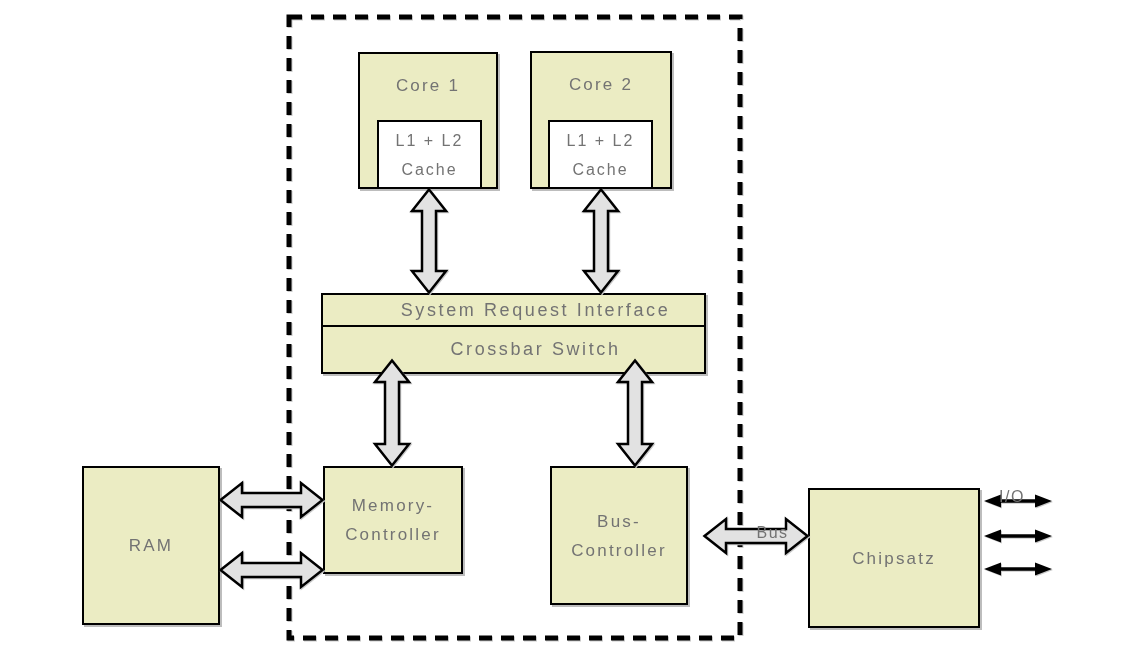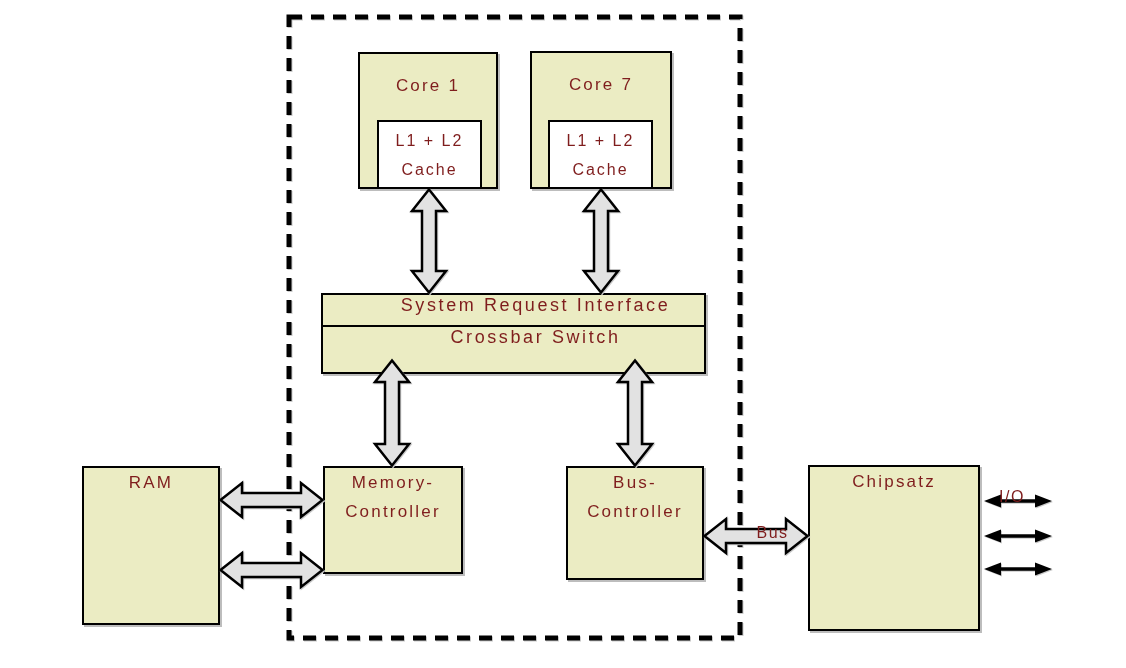--- a/index.html
+++ b/index.html
@@ -6,27 +6,27 @@
     --box-fill:#ebecc3;
     --cache-fill:#ffffff;
     --arrow-fill:#e2e2e2;
     --ink:#000000;
     --bg:#ffffff;
   }
   html,body{margin:0;padding:0;background:var(--bg);}
   .stage{
     position:relative;width:1126px;height:668px;background:var(--bg);
     font-family:"Liberation Sans","DejaVu Sans",sans-serif;
-    color:#7f1d1d;overflow:hidden;
+    color:#737373;overflow:hidden;
   }
   .block{
     position:absolute;box-sizing:border-box;
     background:var(--box-fill);border:2.5px solid var(--ink);
     box-shadow:2px 2px 0 #bdbdbd;
-    display:flex;justify-content:center;
+    display:flex;align-items:center;justify-content:center;
     text-align:center;
   }
   .cache{
     background:var(--cache-fill);z-index:3;box-shadow:none;
     flex-direction:column;
   }
   .core{align-items:flex-start;}
   .core .core-label{
     width:100%;height:62px;display:flex;align-items:center;justify-content:center;
   }
@@ -46,21 +46,21 @@
 <div class="stage">
 
   <svg class="boundary" style="left:283px;top:11px" width="463" height="634">
     <rect x="6" y="6" width="451" height="621" fill="none" stroke="#000000" stroke-width="5" stroke-dasharray="13 9"></rect>
   </svg>
 
   <div class="block core" style="left:358px;top:52px;width:140px;height:137px">
     <div class="core-label box-label">Core 1</div>
   </div>
   <div class="block core" style="left:530px;top:51px;width:142px;height:138px">
-    <div class="core-label box-label">Core 7</div>
+    <div class="core-label box-label">Core 2</div>
   </div>
   <div class="block cache" style="left:377px;top:120px;width:105px;height:69px">
     <div class="cache-label">L1 + L2</div>
     <div class="cache-label">Cache</div>
   </div>
   <div class="block cache" style="left:548px;top:120px;width:105px;height:69px">
     <div class="cache-label">L1 + L2</div>
     <div class="cache-label">Cache</div>
   </div>
 
@@ -73,27 +73,27 @@
 
   <div class="block" style="left:82px;top:466px;width:138px;height:159px">
     <div class="box-label">RAM</div>
   </div>
   <div class="block" style="left:323px;top:466px;width:140px;height:108px">
     <div>
       <div class="box-label">Memory-</div>
       <div class="box-label">Controller</div>
     </div>
   </div>
-  <div class="block" style="left:566px;top:466px;width:138px;height:114px">
+  <div class="block" style="left:550px;top:466px;width:138px;height:139px">
     <div>
       <div class="box-label">Bus-</div>
       <div class="box-label">Controller</div>
     </div>
   </div>
-  <div class="block" style="left:808px;top:465px;width:172px;height:166px">
+  <div class="block" style="left:808px;top:488px;width:172px;height:140px">
     <div class="box-label">Chipsatz</div>
   </div>
 
   <svg class="darrow" style="left:409px;top:188px" width="40" height="106">
       <polygon points="20,1.5 3,23 13,23 13,83 3,83 20,104.5 37,83 27,83 27,23 37,23" style="fill:var(--arrow-fill);stroke:var(--ink);stroke-width:2.5"></polygon>
     </svg>
   <svg class="darrow" style="left:581px;top:188px" width="40" height="106">
       <polygon points="20,1.5 3,23 13,23 13,83 3,83 20,104.5 37,83 27,83 27,23 37,23" style="fill:var(--arrow-fill);stroke:var(--ink);stroke-width:2.5"></polygon>
     </svg>
   <svg class="darrow" style="left:372px;top:359px" width="40" height="108">

